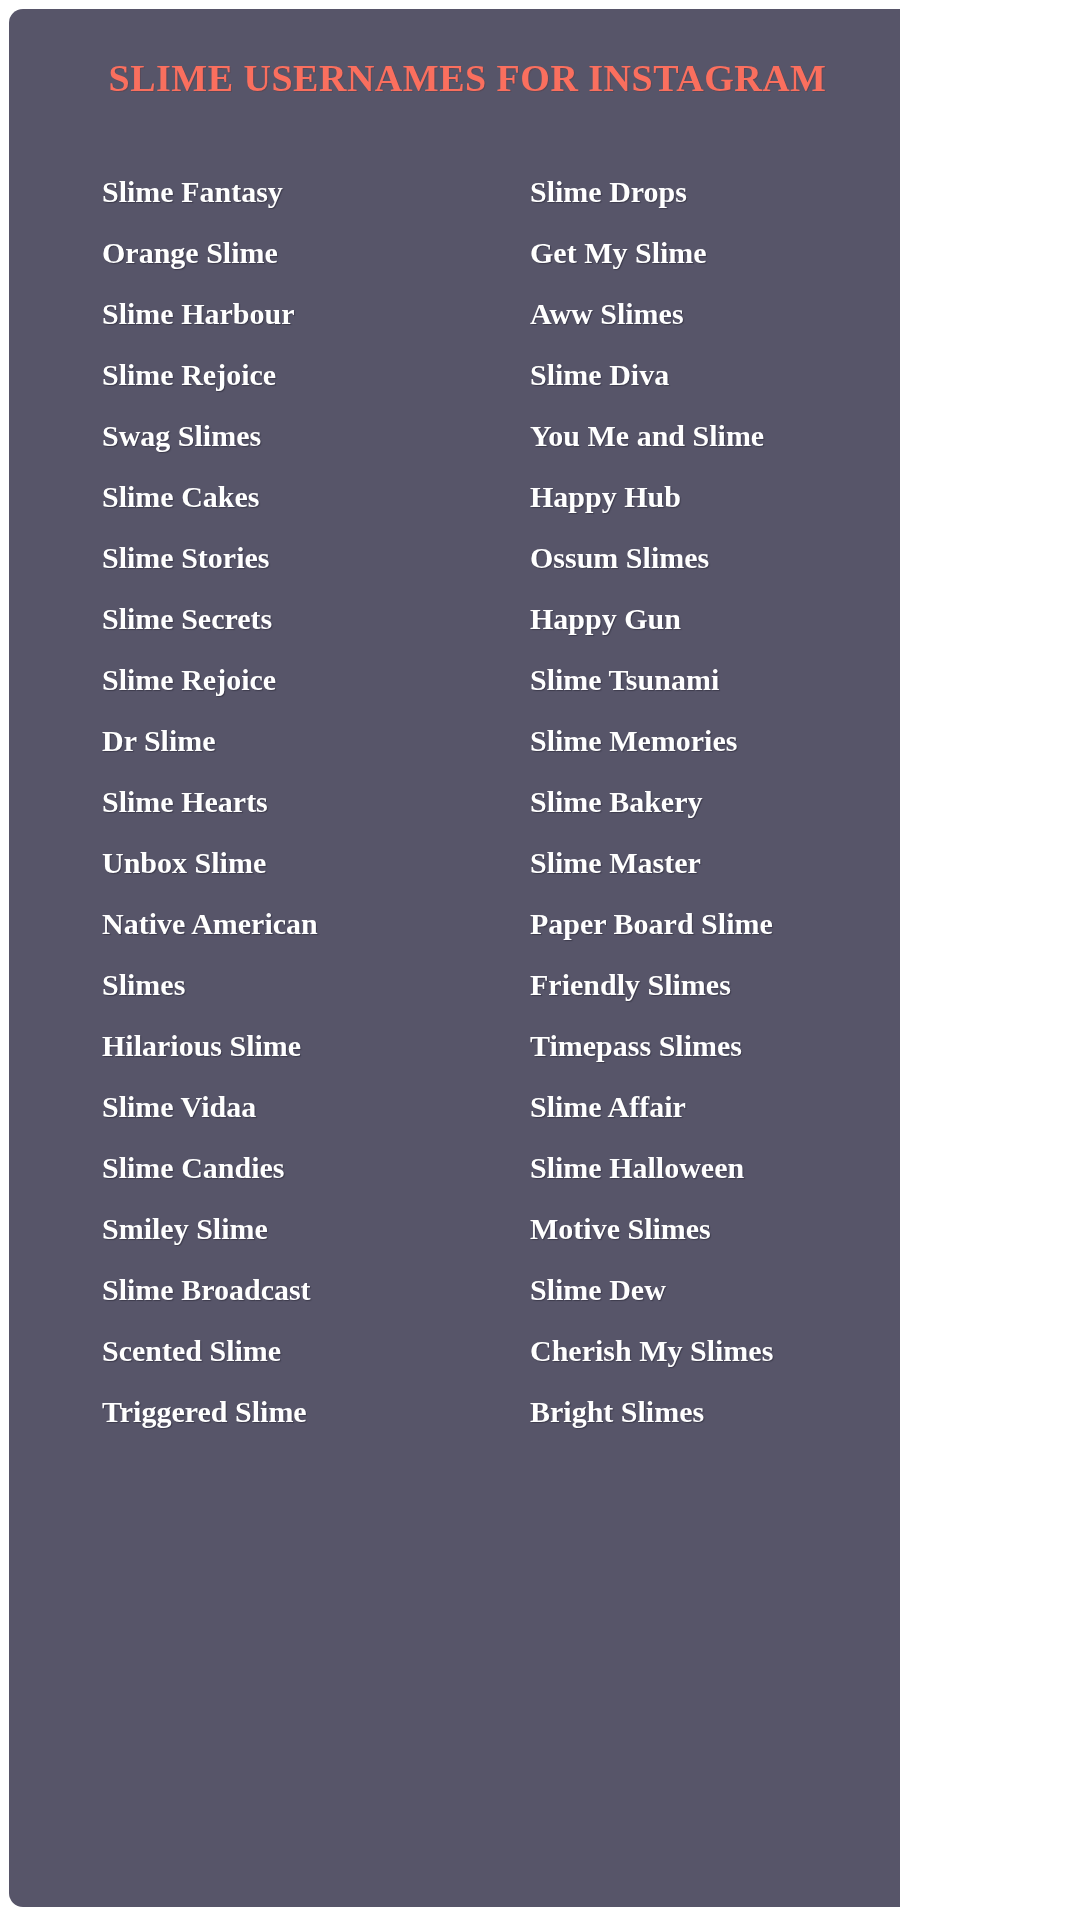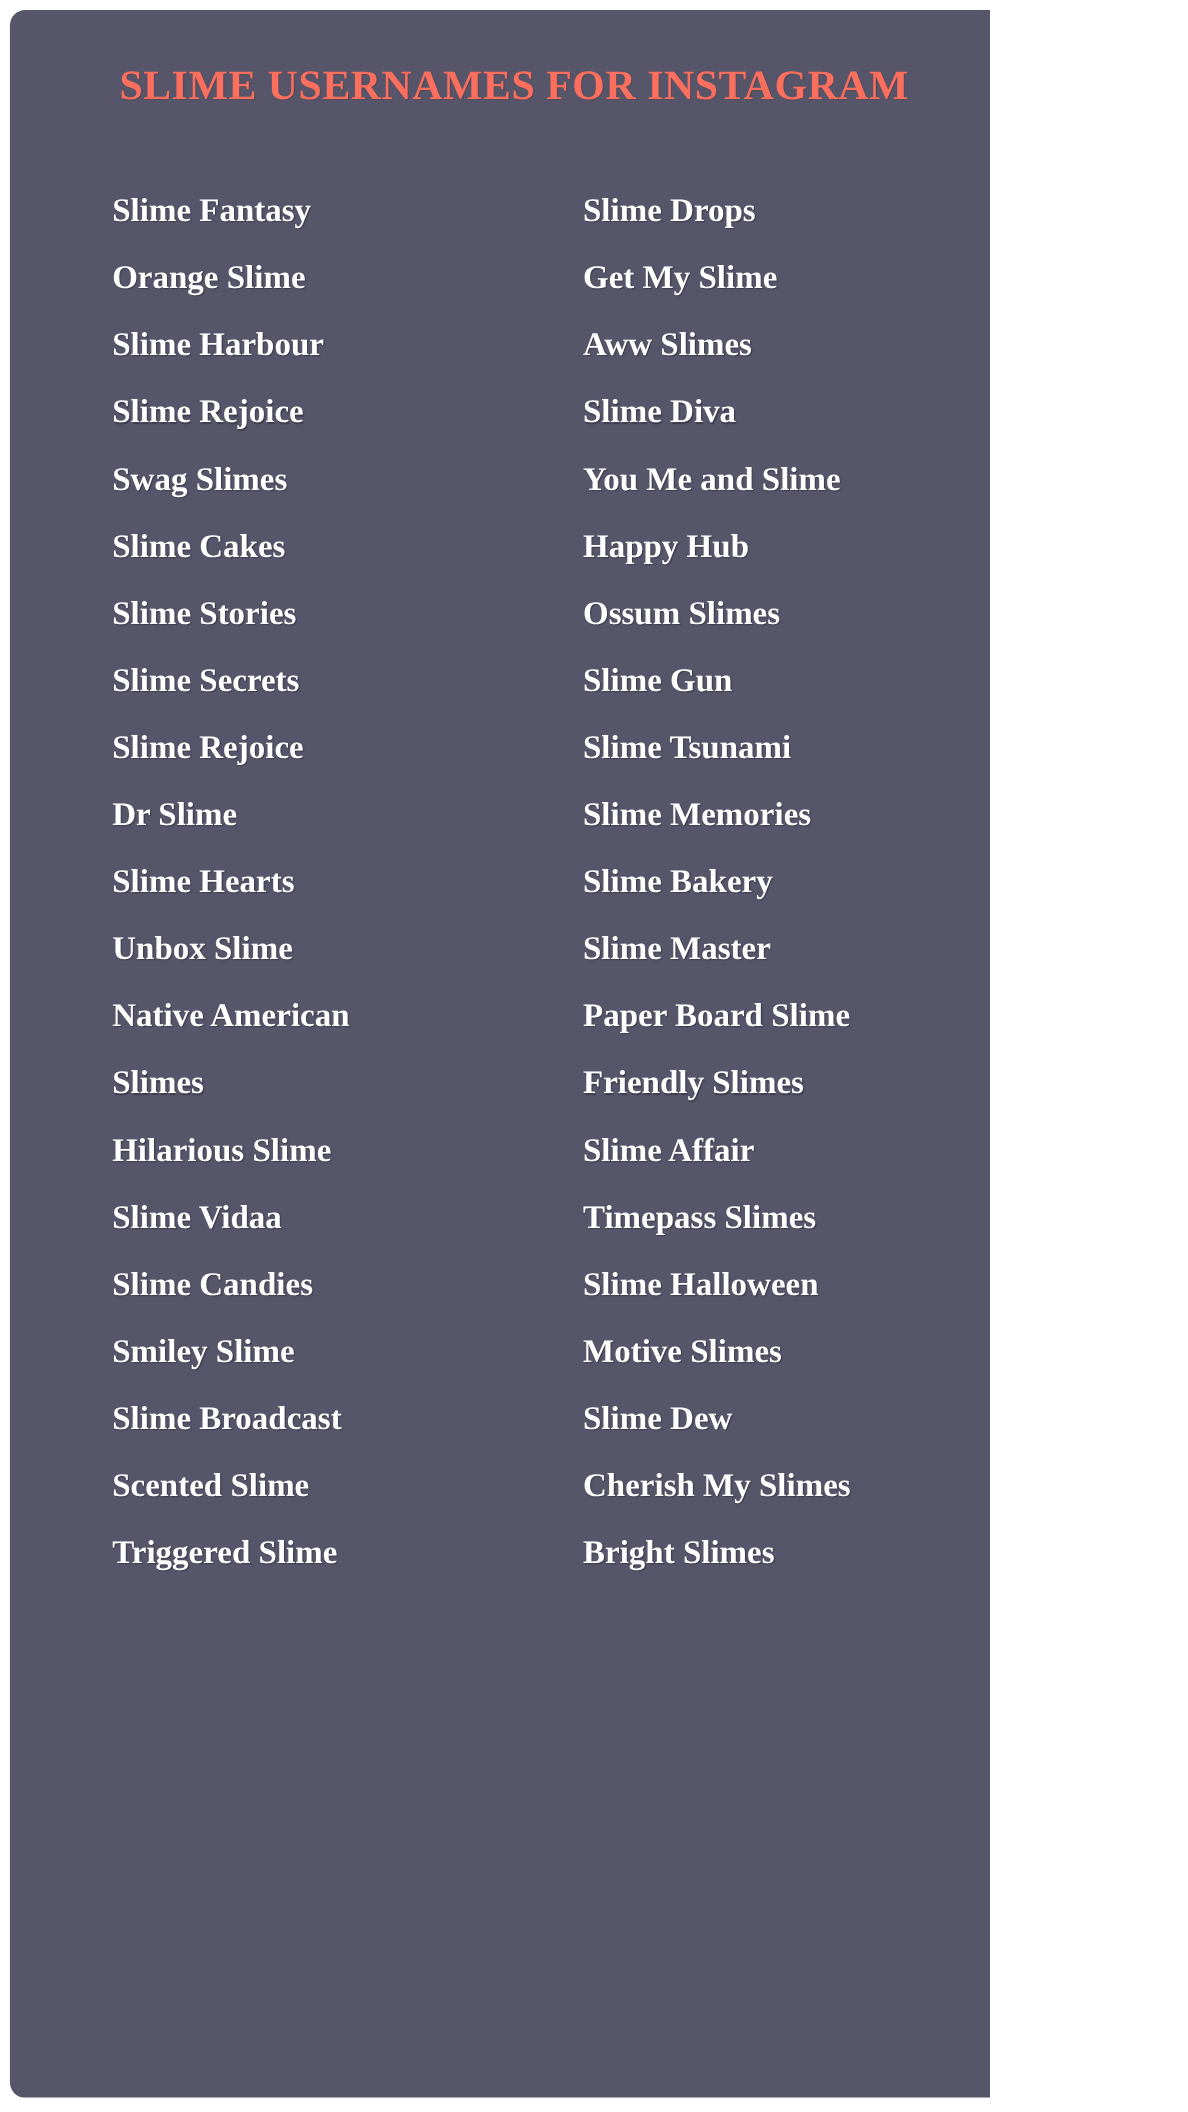--- a/index.html
+++ b/index.html
@@ -123,29 +123,29 @@
           <div class="entry">Triggered Slime</div>
         </div>
       <div class="col col-right">
           <div class="entry">Slime Drops</div>
           <div class="entry">Get My Slime</div>
           <div class="entry">Aww Slimes</div>
           <div class="entry">Slime Diva</div>
           <div class="entry">You Me and Slime</div>
           <div class="entry">Happy Hub</div>
           <div class="entry">Ossum Slimes</div>
-          <div class="entry">Slime Gun</div>
+          <div class="entry">Happy Gun</div>
           <div class="entry">Slime Tsunami</div>
           <div class="entry">Slime Memories</div>
           <div class="entry">Slime Bakery</div>
           <div class="entry">Slime Master</div>
           <div class="entry">Paper Board Slime</div>
           <div class="entry">Friendly Slimes</div>
+          <div class="entry">Timepass Slimes</div>
           <div class="entry">Slime Affair</div>
-          <div class="entry">Timepass Slimes</div>
           <div class="entry">Slime Halloween</div>
           <div class="entry">Motive Slimes</div>
           <div class="entry">Slime Dew</div>
           <div class="entry">Cherish My Slimes</div>
           <div class="entry">Bright Slimes</div>
         </div>
     </div>
 
   </div>
 

